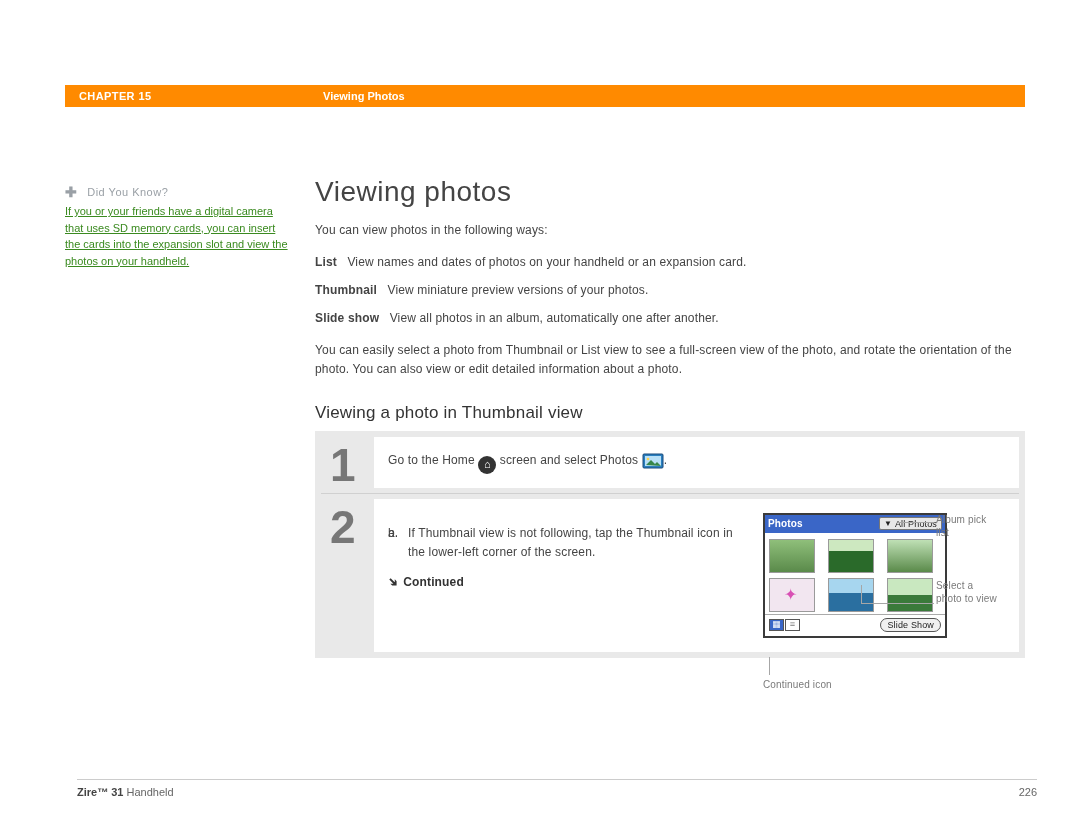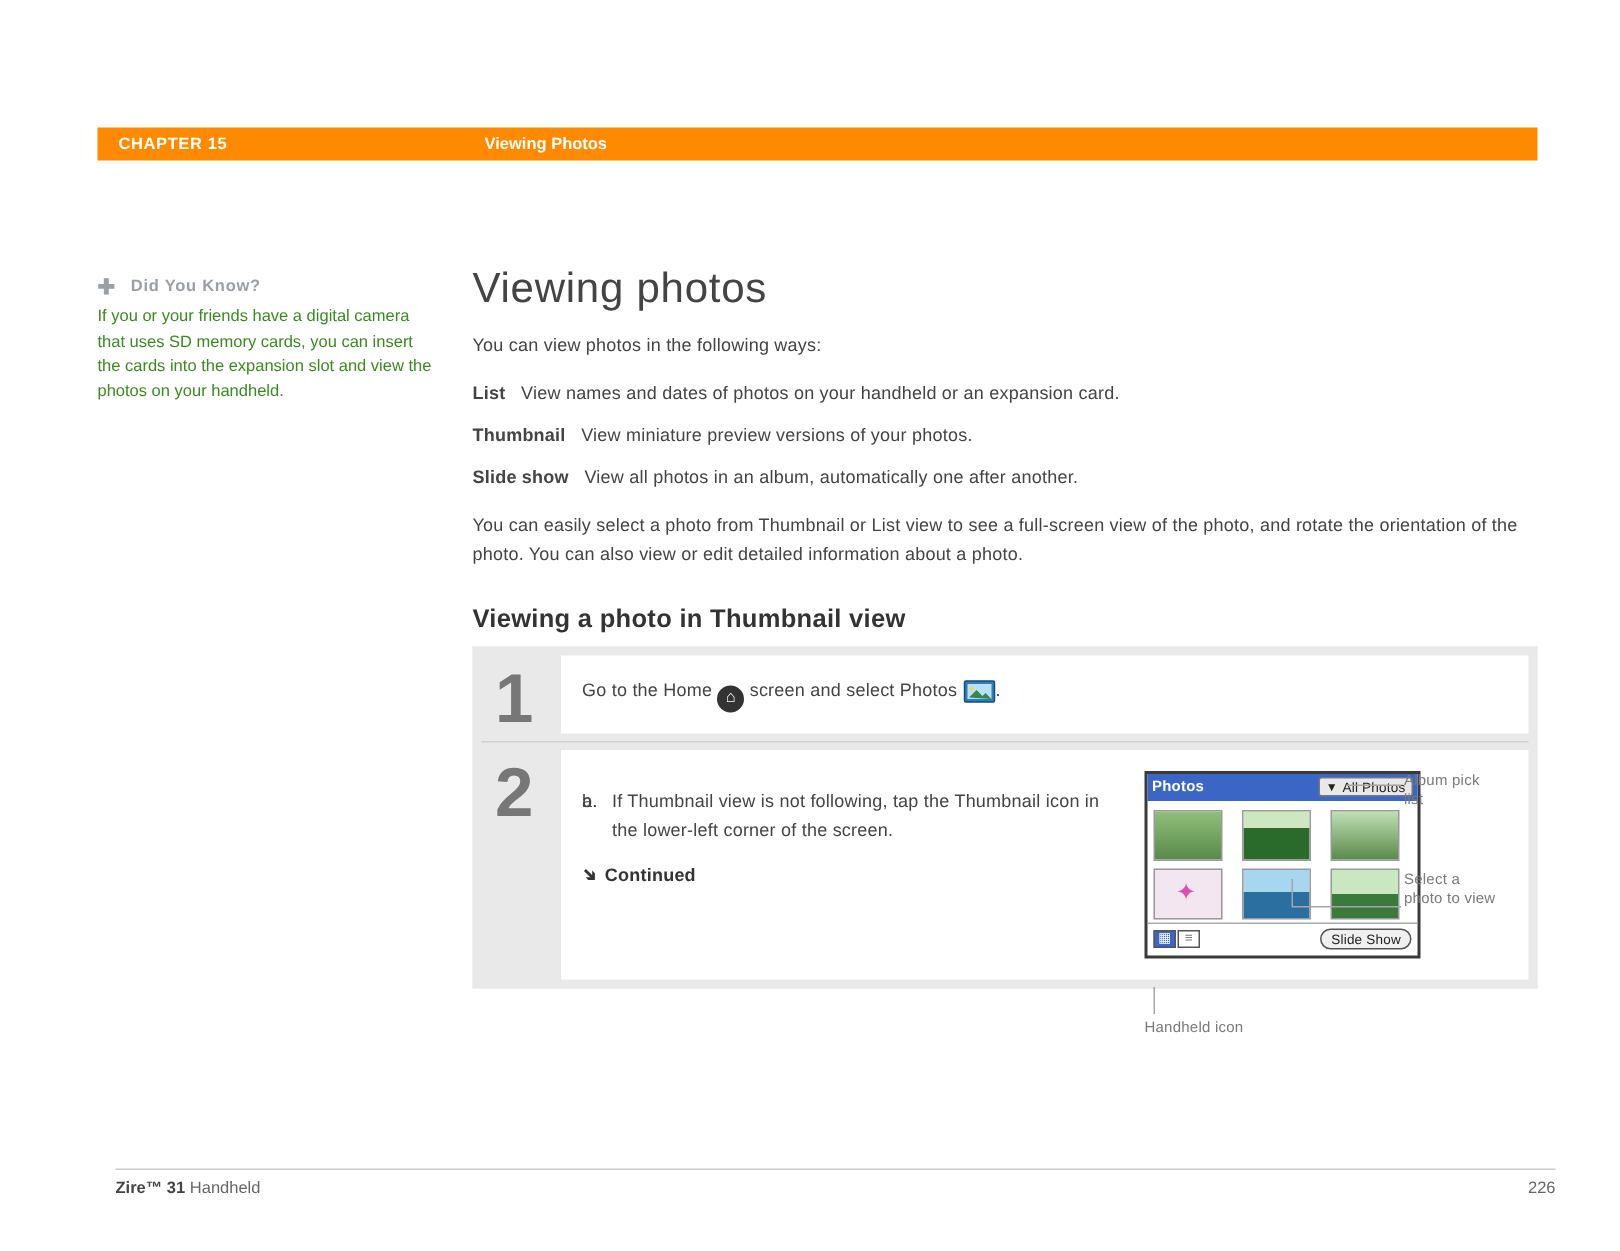--- a/index.html
+++ b/index.html
@@ -5,29 +5,29 @@
   *{box-sizing:border-box;margin:0;padding:0}
   body{font-family:Verdana,Geneva,sans-serif;background:#fff;color:#3a3a3a;width:1080px;height:834px;position:relative;overflow:hidden}
   .page{position:absolute;left:65px;top:85px;width:960px}
   
   .hdr{background:#ff8a00;height:22px;display:flex;align-items:center;color:#fff;font-size:11px;font-weight:bold}
   .hdr .chap{width:258px;padding-left:14px;letter-spacing:.4px}
   .hdr .sect{padding-left:0}
   .cols{display:flex;margin-top:75px}
   .side{width:250px;padding-right:24px}
   .plus{font-size:14px;color:#9aa0a6;font-weight:bold;display:inline-block;vertical-align:middle;margin-right:6px}
-  .dyktitle{font-size:11px;color:#9aa0a6;letter-spacing:.5px;font-weight:bold;display:inline-block;vertical-align:middle}
+  .dyktitle{font-size:11px;color:#9aa0a6;letter-spacing:.5px;font-weight:normal;display:inline-block;vertical-align:middle}
   .dyktxt{font-size:11px;line-height:16.5px;color:#3a8a1f;margin-top:3px}
-  .dyklink{}
+  .dyklink{text-decoration:underline}
   .main{flex:1;position:relative}
   .h1{font-size:28px;letter-spacing:.5px;color:#444;font-weight:400;margin-top:-6px;margin-bottom:13px}
   .p{font-size:12px;line-height:19px;letter-spacing:.15px;color:#444;margin-bottom:13px}
   .defrow{font-size:12px;line-height:19px;letter-spacing:.15px;color:#444;margin-bottom:9px}
   .defrow b{font-weight:bold}
-  .h2{font-size:17px;font-weight:bold;color:#333;letter-spacing:.2px;margin-top:24px;margin-bottom:8px}
+  .h2{font-size:17px;font-weight:normal;color:#333;letter-spacing:.2px;margin-top:24px;margin-bottom:8px}
   .stepbox{background:#e9e9e9;border:1px solid #e9e9e9}
   .steprow{display:flex}
   .stepnum{width:58px;font-size:46px;font-weight:bold;color:#777;line-height:1;padding:10px 0 0 14px}
   .stepct{flex:1;background:#fff;margin:5px 5px 5px 0;padding:14px 21px 14px 14px;font-size:12px;line-height:19px;letter-spacing:.15px;color:#444}
   .divider{height:1px;background:#d0d0d0;margin:0 5px}
   .iconcirc{display:inline-flex;width:18px;height:18px;border-radius:50%;background:#333;color:#fff;align-items:center;justify-content:center;font-size:11px;vertical-align:-4px}
   .iconphoto{display:inline-flex;vertical-align:-5px}
   .step2flex{display:flex;gap:18px}
   .step2left{flex:1}
   .step2left .lead{margin-bottom:9px}
@@ -154,21 +154,21 @@
                     </span>
                     <span class="ssbtn">Slide Show</span>
                   </div>
                 </div>
                 <div class="cl-line cl-l1"></div>
                 <div class="cl-line cl-l2"></div>
                 <div class="cl-line cl-l2v"></div>
                 <div class="cl-line cl-l3"></div>
                 <div class="callout c-pick">Album pick list</div>
                 <div class="callout c-sel">Select a photo to view</div>
-                <div class="callout c-thumb">Handheld icon</div>
+                <div class="callout c-thumb">Continued icon</div>
               </div>
             </div>
           </div>
         </div>
       </div>
     </div>
   </div>
 </div>
 
 <div class="footer">

